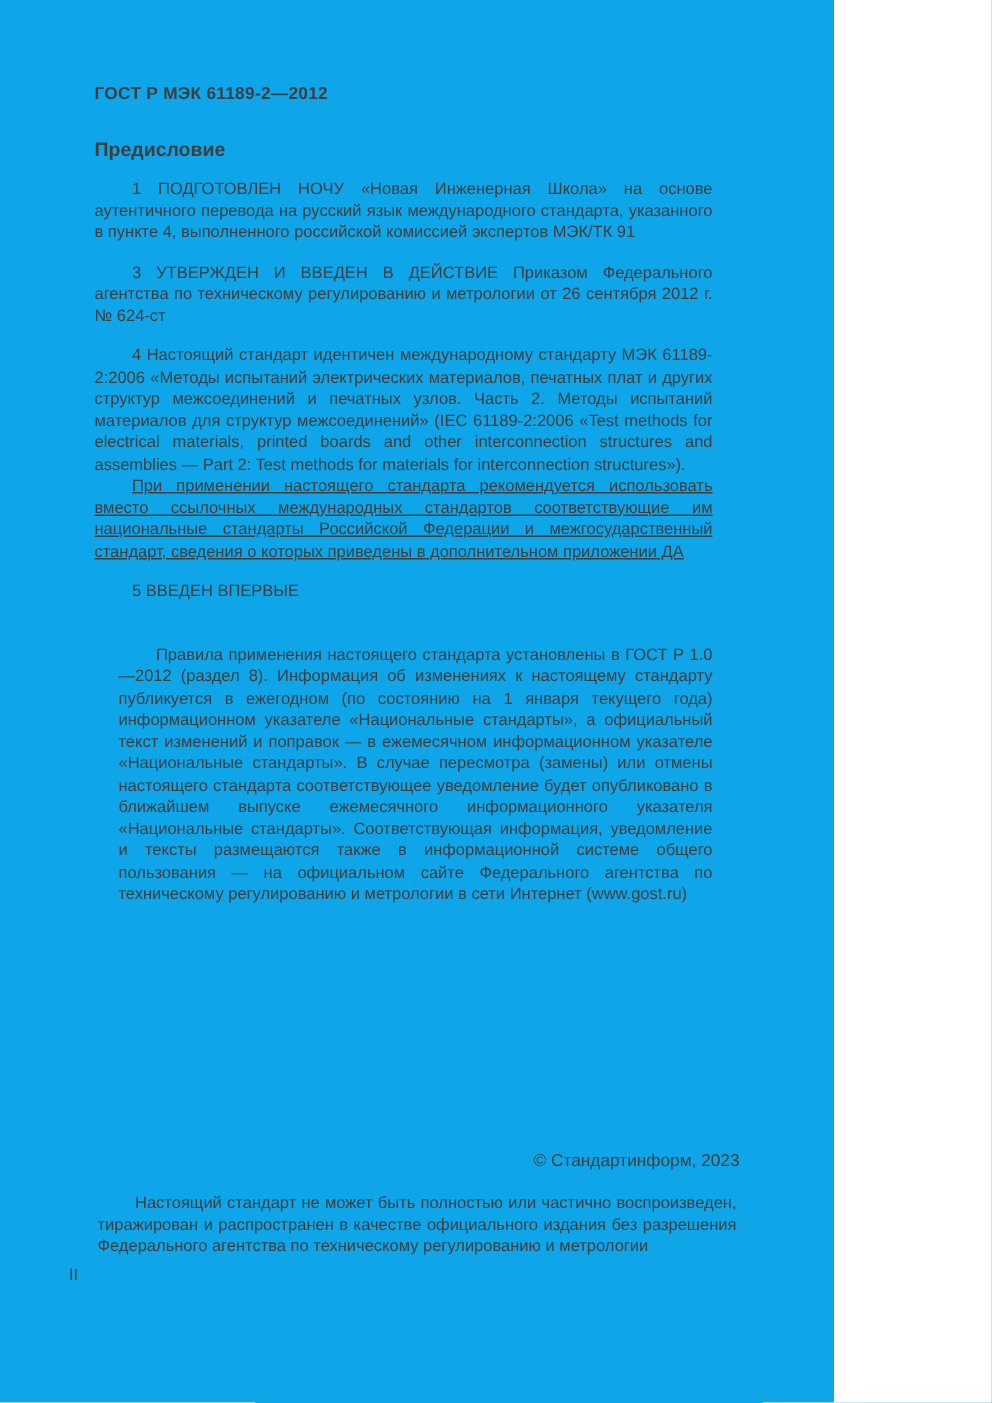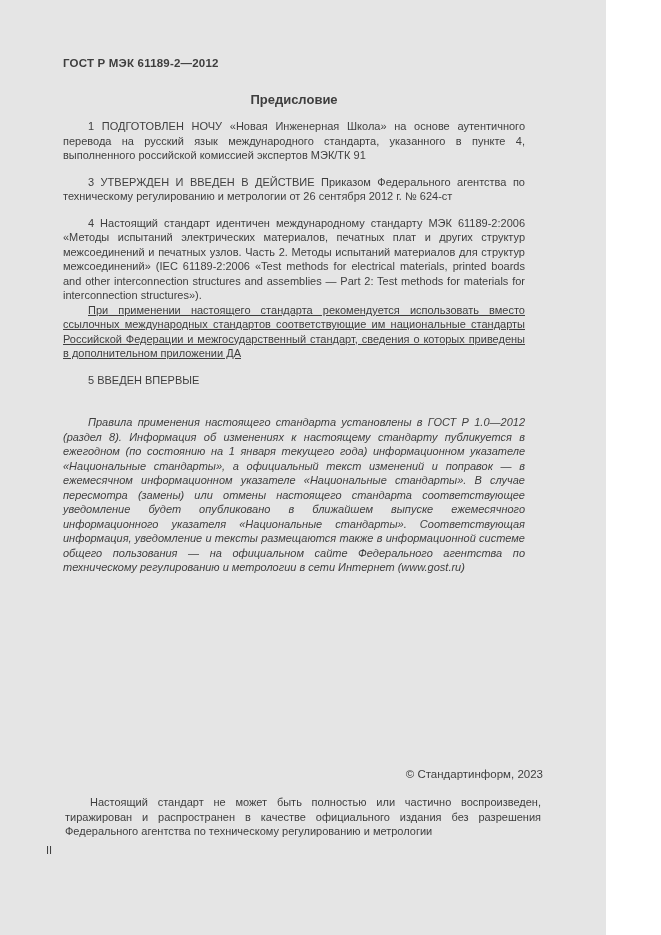--- a/index.html
+++ b/index.html
@@ -2,55 +2,54 @@
 <html lang="ru"><head>
 <meta charset="utf-8">
 <style>
   html, body {
     margin: 0;
     padding: 0;
     background: #ffffff;
   }
   .page {
     position: relative;
-    width: 606px;
+    width: 556px;
     height: 935px;
     box-sizing: border-box;
     padding: 57px 81px 0 63px;
-    background: #e5e5e5;
+    background: #0ea5e9;
     font-family: "Liberation Sans", "DejaVu Sans", sans-serif;
     color: #3e3e3e;
     overflow: hidden;
   }
   .doc-header {
     font-size: 11.5px;
     font-weight: 700;
     letter-spacing: 0.2px;
   }
   .doc-title {
     font-size: 13px;
     font-weight: 700;
-    text-align: center;
     margin: 23px 0 0 0;
   }
   .para {
     font-size: 11px;
     line-height: 14.5px;
     margin: 12px 0 0 0;
     text-align: justify;
     text-indent: 25px;
     hyphens: auto;
   }
   .para.tight {
     margin-top: 0;
     text-decoration: underline;
   }
   .italic-note {
-    font-style: italic;
     margin-top: 28px;
+    margin-left: 16px;
   }
   .copyright {
     position: absolute;
     top: 768px;
     right: 63px;
     font-size: 11.5px;
     text-align: right;
   }
   .distribution {
     position: absolute;

